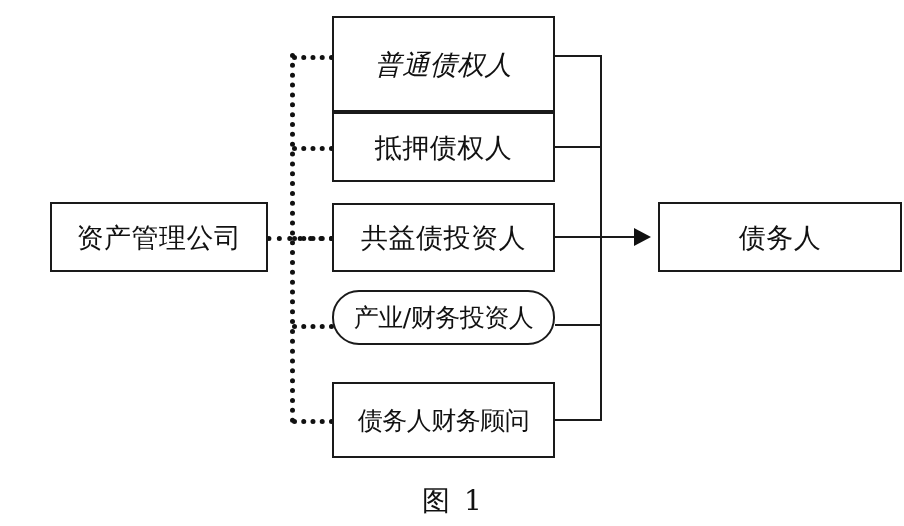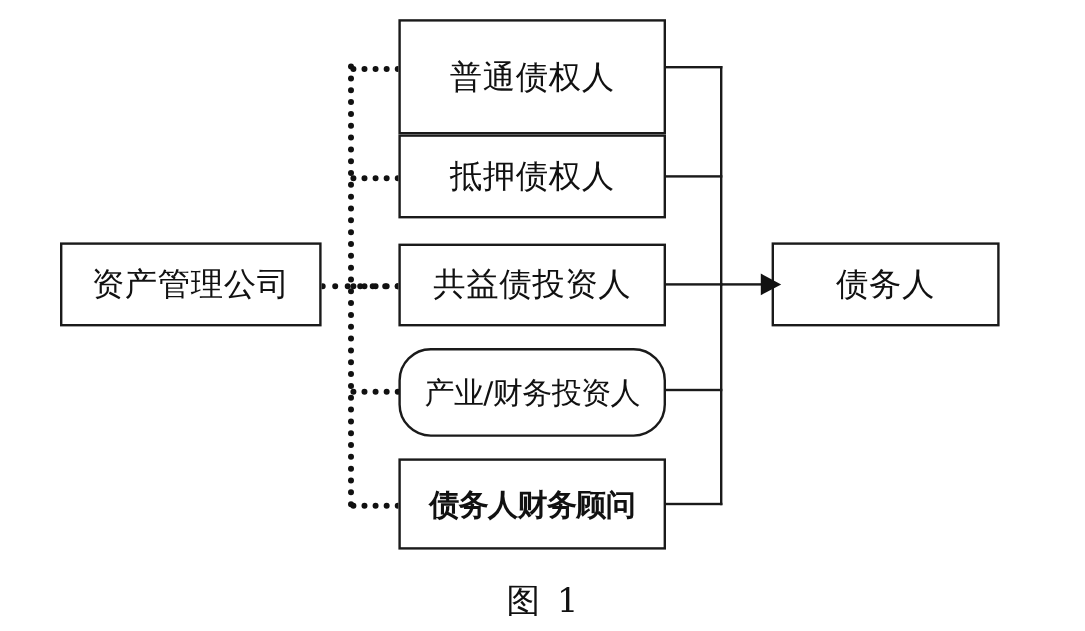--- a/index.html
+++ b/index.html
@@ -118,41 +118,41 @@
   <div class="line-h" style="left:555px; top:324px; width:47px;"></div>
   <div class="line-h" style="left:555px; top:419px; width:47px;"></div>
 
   <div class="line-h" style="left:600px; top:236px; width:38px;"></div>
   <div class="arrow-head" style="left:634px; top:228px;"></div>
 
   <div class="node" style="left:50px; top:202px; width:218px; height:70px;">
     <span class="node-label">资产管理公司</span>
   </div>
 
-  <div class="node" style="left:332px; top:16px; width:223px; height:96px;">
+  <div class="node" style="left:332px; top:16px; width:223px; height:96px;font-style:italic;">
     <span class="node-label">普通债权人</span>
   </div>
 
   <div class="node" style="left:332px; top:112px; width:223px; height:70px;">
     <span class="node-label">抵押债权人</span>
   </div>
 
   <div class="node" style="left:332px; top:203px; width:223px; height:69px;">
     <span class="node-label">共益债投资人</span>
   </div>
 
-  <div class="node" style="left:332px; top:290px; width:223px; height:74px;border-radius:27px;">
+  <div class="node" style="left:332px; top:290px; width:223px; height:55px;border-radius:27px;">
     <span class="node-label tight">产业/财务投资人</span>
   </div>
 
-  <div class="node" style="left:332px; top:382px; width:223px; height:76px;font-weight:bold;">
+  <div class="node" style="left:332px; top:382px; width:223px; height:76px;">
     <span class="node-label tight">债务人财务顾问</span>
   </div>
 
-  <div class="node" style="left:643px; top:202px; width:190px; height:70px;text-align:center;">
+  <div class="node" style="left:658px; top:202px; width:244px; height:70px;text-align:center;">
     <span class="node-label">债务人</span>
   </div>
 
   <div class="caption" style="top:482px;">
     <span>图</span><span class="cap-gap"></span><span>1</span>
   </div>
 
 </div>
 
 </body></html>

